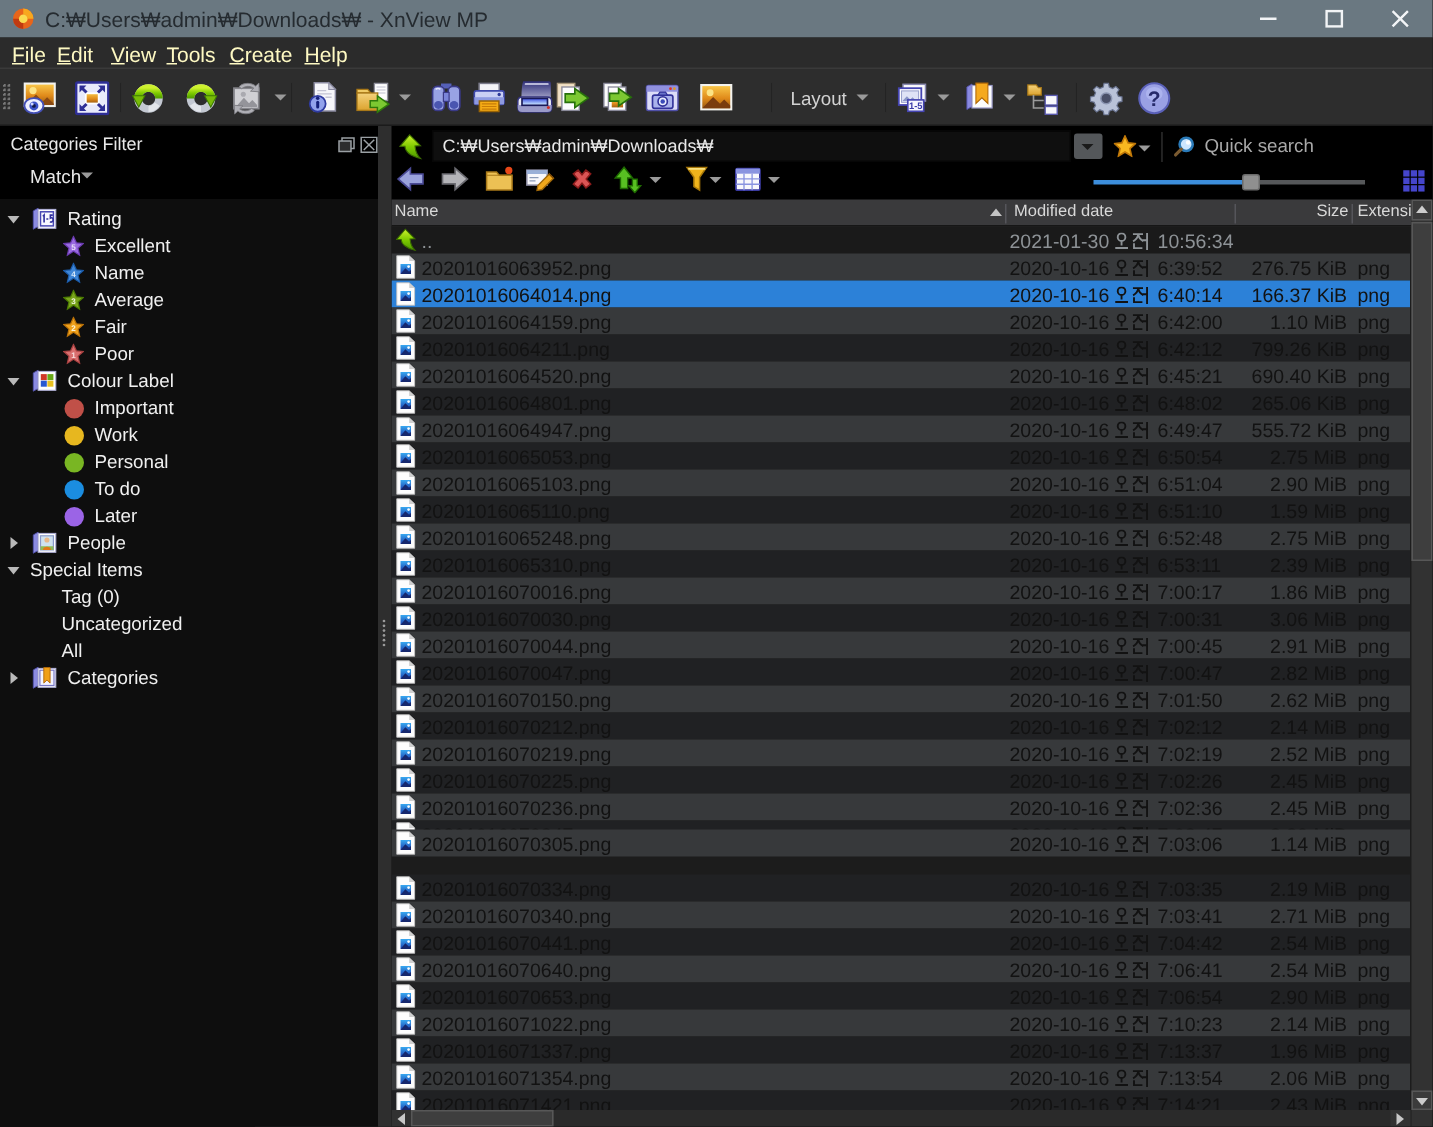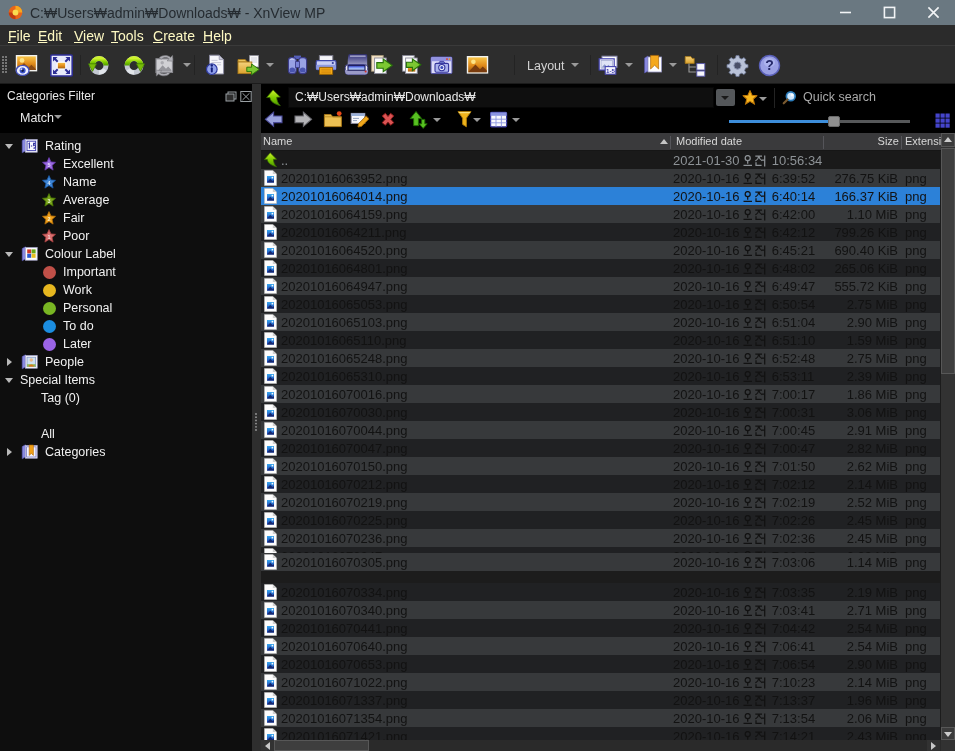--- a/index.html
+++ b/index.html
@@ -516,20 +516,23 @@
         <div class="dot" style="background:#9b64e6"></div>
         <span style="position:absolute;left:63px">Later</span>
       </div>
       <div class="trow" style="top:238px">
         <div class="exp-open"></div>
         <span style="position:absolute;left:20px">Special Items</span>
       </div>
       <div class="trow" style="top:256px">
         <span style="position:absolute;left:41px">Tag (0)</span>
       </div>
+      <div class="trow" style="top:274px">
+        <span style="position:absolute;left:41px">Uncategorized</span>
+      </div>
       <div class="trow" style="top:292px">
         <span style="position:absolute;left:41px">All</span>
       </div>
       <div class="trow" style="top:310px">
         <div class="exp-closed"></div>
         <svg class="tico" width="17" height="16" viewBox="0 0 17 16">
           <use href="#bkct"></use>
         </svg>
         <span style="position:absolute;left:45px">Categories</span>
       </div>

